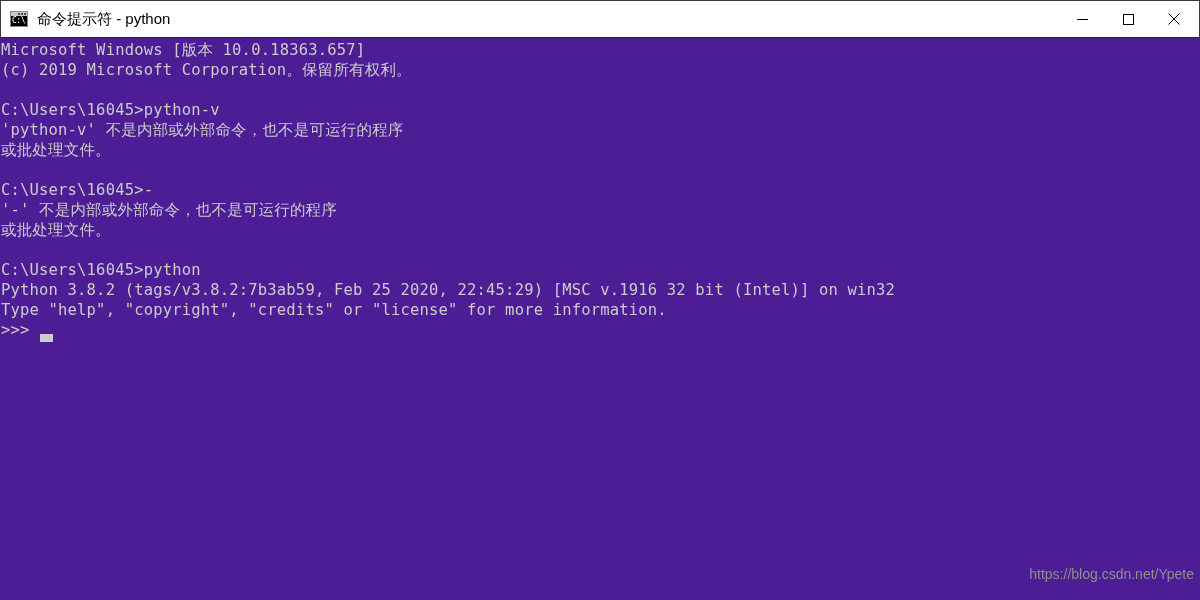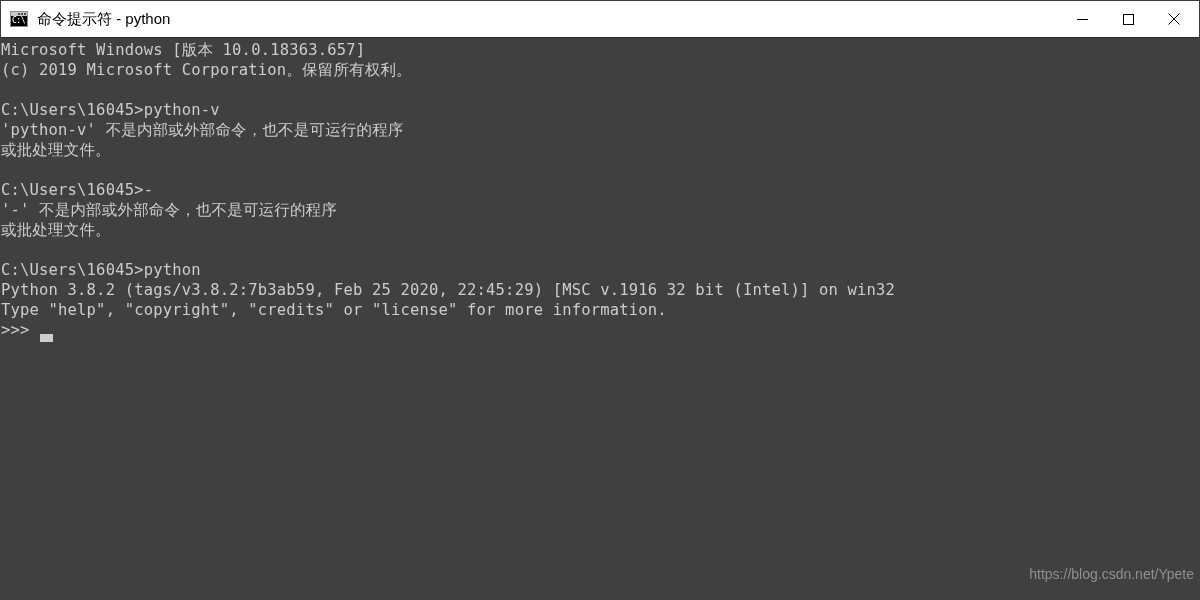--- a/index.html
+++ b/index.html
@@ -106,21 +106,21 @@
     padding: 0;
     cursor: default;
   }
   .win-btn svg { display: block; }
   .win-btn.close { margin-right: 2px; }
 
   
   #console {
     position: relative;
     flex: 1 1 auto;
-    background: #404040;
+    background: #4c1d95;
     overflow: hidden;
     padding-left: 1px;
     padding-top: 2px;
     box-sizing: border-box;
   }
 
   #console-text {
     font-family: "DejaVu Sans Mono", "Liberation Mono", monospace;
     font-size: 15.5px;
     line-height: 20px;

